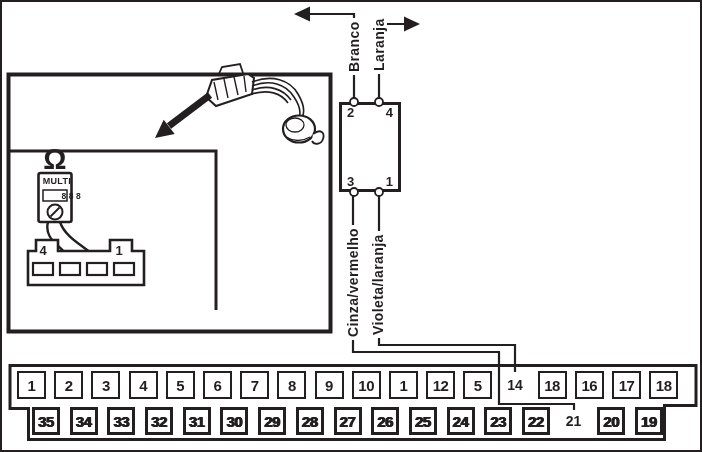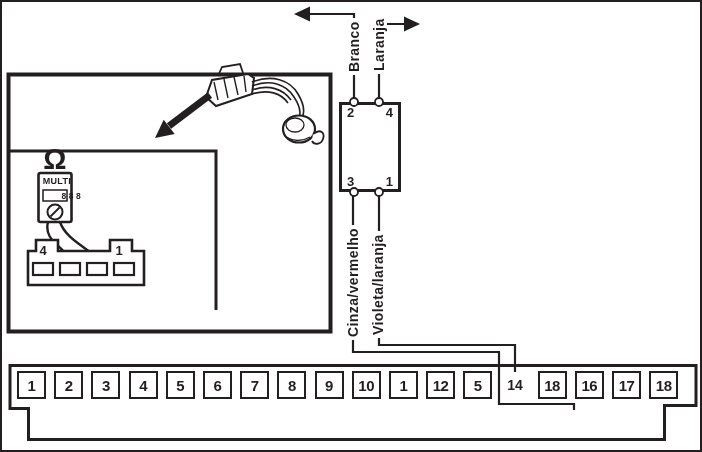--- a/index.html
+++ b/index.html
@@ -113,20 +113,39 @@
       <div class="pin">10</div>
       <div class="pin">1</div>
       <div class="pin">12</div>
       <div class="pin">5</div>
       <div class="pin plain">14</div>
       <div class="pin">18</div>
       <div class="pin">16</div>
       <div class="pin">17</div>
       <div class="pin">18</div>
     </div>
+  <div class="pinrow" id="botrow">
+      <div class="pin heavy">35</div>
+      <div class="pin heavy">34</div>
+      <div class="pin heavy">33</div>
+      <div class="pin heavy">32</div>
+      <div class="pin heavy">31</div>
+      <div class="pin heavy">30</div>
+      <div class="pin heavy">29</div>
+      <div class="pin heavy">28</div>
+      <div class="pin heavy">27</div>
+      <div class="pin heavy">26</div>
+      <div class="pin heavy">25</div>
+      <div class="pin heavy">24</div>
+      <div class="pin heavy">23</div>
+      <div class="pin heavy">22</div>
+      <div class="pin heavy plain">21</div>
+      <div class="pin heavy">20</div>
+      <div class="pin heavy">19</div>
+    </div>
 
   <svg id="svg-over" width="700" height="448" viewBox="0 0 700 448">
     <g stroke="#231f20" fill="none" stroke-width="2.2">
 
       <g>
         <path d="M352,100 V12 H303"></path>
         <polygon points="292,12 308,4.5 308,19.5" fill="#231f20" stroke="none"></polygon>
       </g>
       <g>
         <path d="M377,100 V22 H407"></path>

